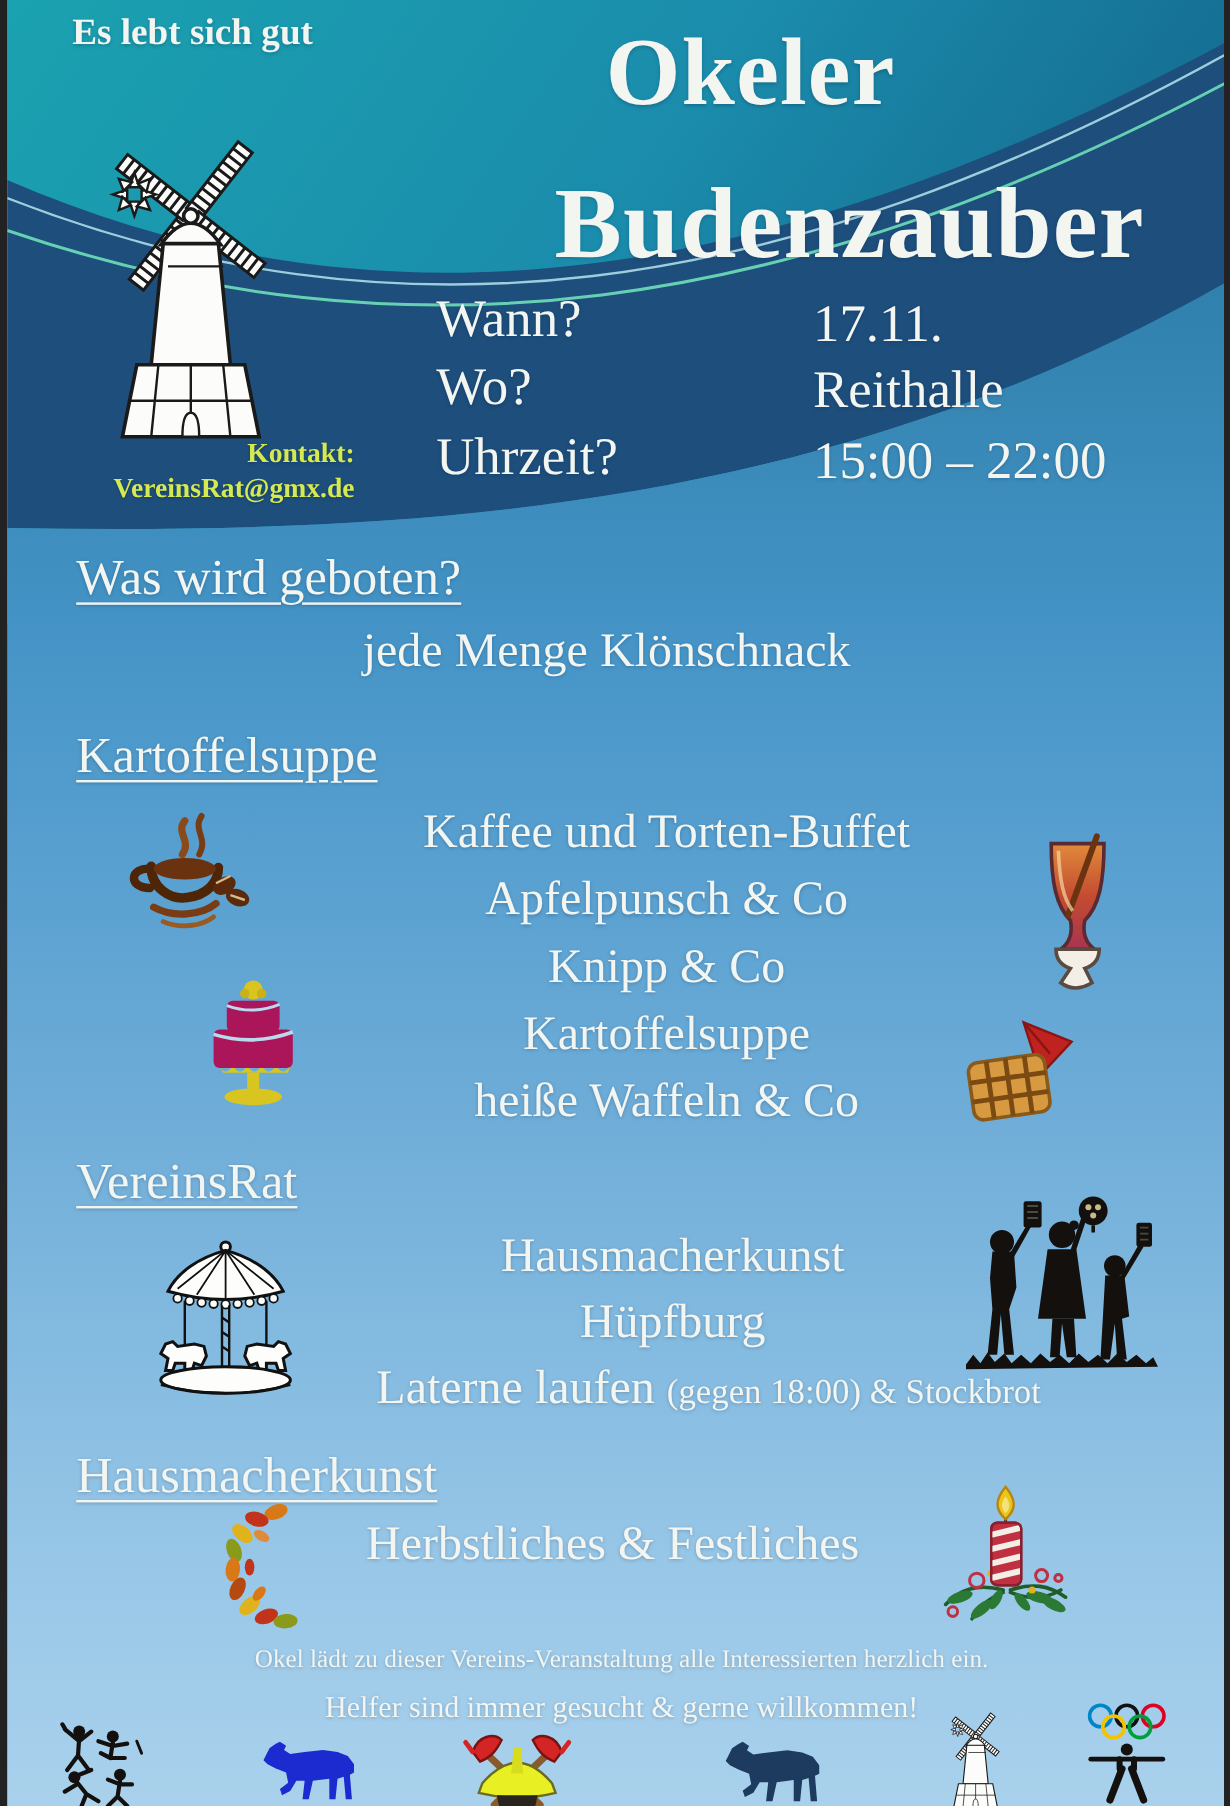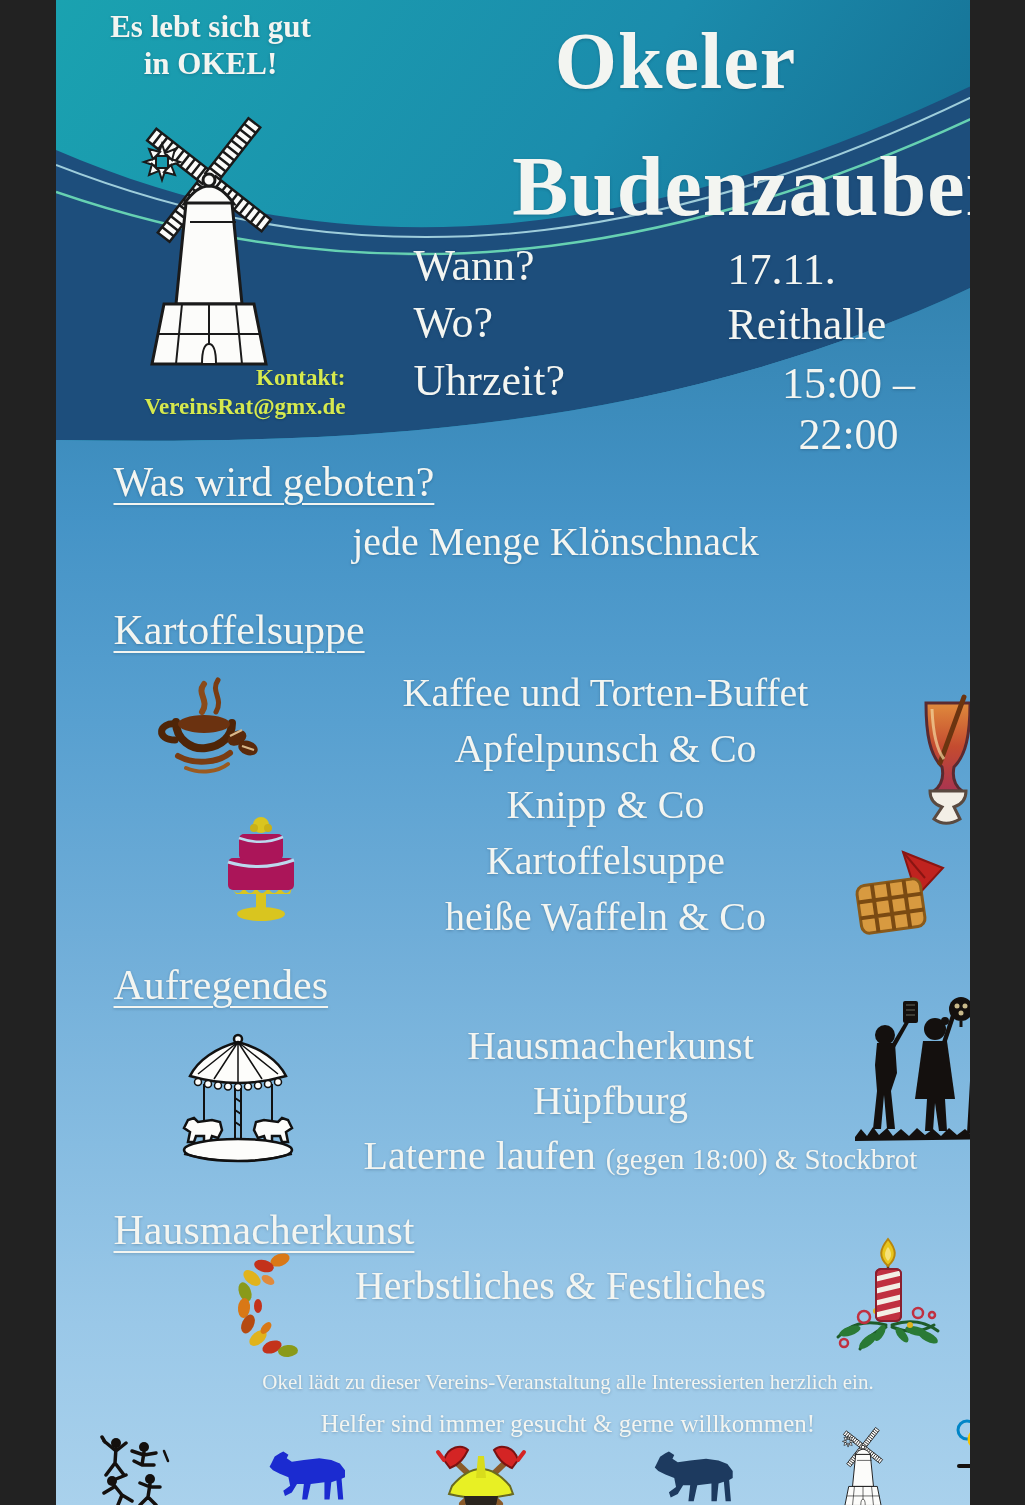--- a/index.html
+++ b/index.html
@@ -1,18 +1,18 @@
 <!DOCTYPE html>
 <html><head>
 <meta charset="utf-8">
 <style>
   html,body{margin:0;padding:0;background:#222;}
   .poster{
     position:relative;
-    width:914px;height:1505px;
+    width:1014px;height:1505px;
     margin:0 auto;
     overflow:hidden;
     font-family:"Liberation Serif","DejaVu Serif",serif;
     color:#f3f5f1;
     background:linear-gradient(180deg,#4493c6 34%,#58a0d0 48%,#6fadd8 62%,#86bce1 76%,#9ac8e8 88%,#a9d1ec 100%);
   }
   .abs{position:absolute;}
   .waves{position:absolute;top:0;left:0;}
   .txt{text-shadow:0 1px 3px rgba(0,30,60,.25);text-align:center;}
   .tagline{top:8px;left:20px;width:270px;text-align:center;font-size:31px;font-weight:bold;line-height:37px;}
@@ -50,21 +50,20 @@
     <path d="M300,520 C560,430 830,260 1025,60 L1025,180 C840,340 620,460 440,520 Z" fill="rgba(120,210,235,0.28)"></path>
     <path d="M520,520 C720,420 920,250 1025,110 L1025,40 C880,200 660,380 470,490 Z" fill="rgba(60,160,200,0.35)"></path>
     <path d="M0,150 C300,280 620,250 1025,30 L1025,230 C680,430 330,445 0,440 Z" fill="#1d4e7c"></path>
     <path d="M0,165 C320,290 640,255 1025,40" fill="none" stroke="#bfeef2" stroke-width="2" opacity="0.8"></path>
     <path d="M0,192 C330,305 650,265 1025,64" fill="none" stroke="#6fe0b8" stroke-width="2.5" opacity="0.9"></path>
     <path d="M0,440 C330,445 680,430 1025,230 L1025,520 L0,520 Z" fill="url(#bodyfade)"></path>
   </svg>
 
   <div class="abs tagline txt">
     <div>Es lebt sich gut</div>
-    <div>in OKEL!</div>
   </div>
 
   <div class="abs" style="top:82px;left:68px;">
     <svg width="170" height="290" viewBox="0 0 170 290">
       <g id="wm" fill="#fcfcfa" stroke="#1a1a1a" stroke-width="3">
 
         <g stroke-width="2.5">
           <g transform="rotate(-52 85 98)">
             <rect x="12" y="90" width="70" height="15"></rect>
             <path d="M19,90 v15 M26,90 v15 M33,90 v15 M40,90 v15 M47,90 v15 M54,90 v15 M61,90 v15 M68,90 v15 M75,90 v15" stroke="#1a1a1a"></path>
@@ -182,21 +181,21 @@
     <svg width="100" height="92" viewBox="0 0 100 92">
       <path d="M52,4 L92,20 L66,48 Z" fill="#c0231f" stroke="#8a1512" stroke-width="2"></path>
       <path d="M52,4 L74,30" stroke="#8a1512" stroke-width="2" fill="none"></path>
       <g transform="rotate(-8 40 58)">
         <rect x="8" y="34" width="64" height="48" rx="8" fill="#d89a40" stroke="#8a5a1a" stroke-width="3"></rect>
         <path d="M24,34 v48 M40,34 v48 M56,34 v48 M8,50 h64 M8,66 h64" stroke="#7a4a12" stroke-width="4"></path>
       </g>
     </svg>
   </div>
 
-  <div class="abs heading txt" style="top:961px;">Aufregendes</div>
+  <div class="abs heading txt" style="top:961px;">VereinsRat</div>
   <div class="abs center-col" style="top:1018px;left:130px;width:850px;line-height:55px;">
     <div class="item txt">Hausmacherkunst</div>
     <div class="item txt">Hüpfburg</div>
     <div class="item txt" style="padding-left:60px;">
       <span>Laterne laufen</span> 
       <span class="small-note">(gegen 18:00) &amp; Stockbrot</span>
     </div>
   </div>
 
   <div class="abs" style="top:1032px;left:110px;">

